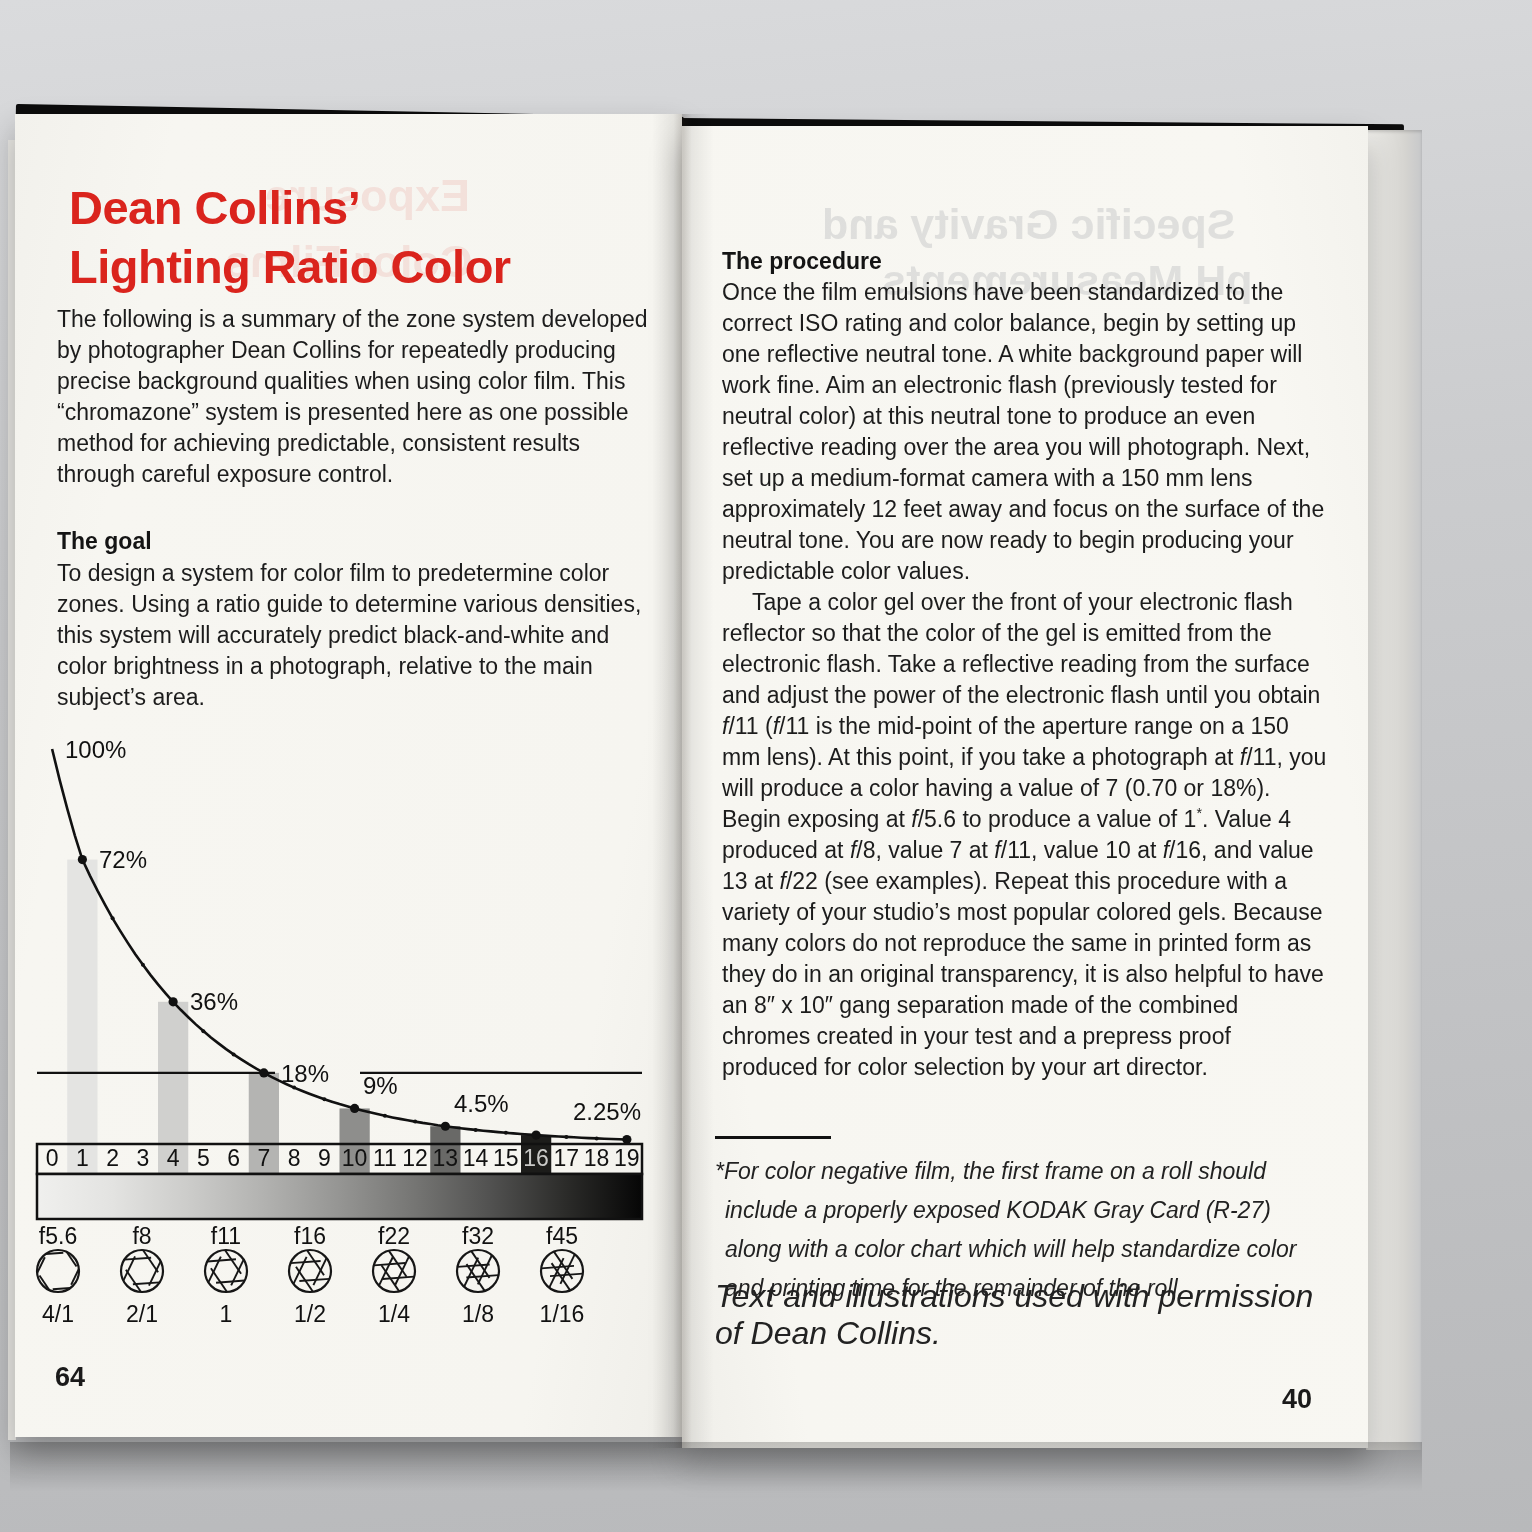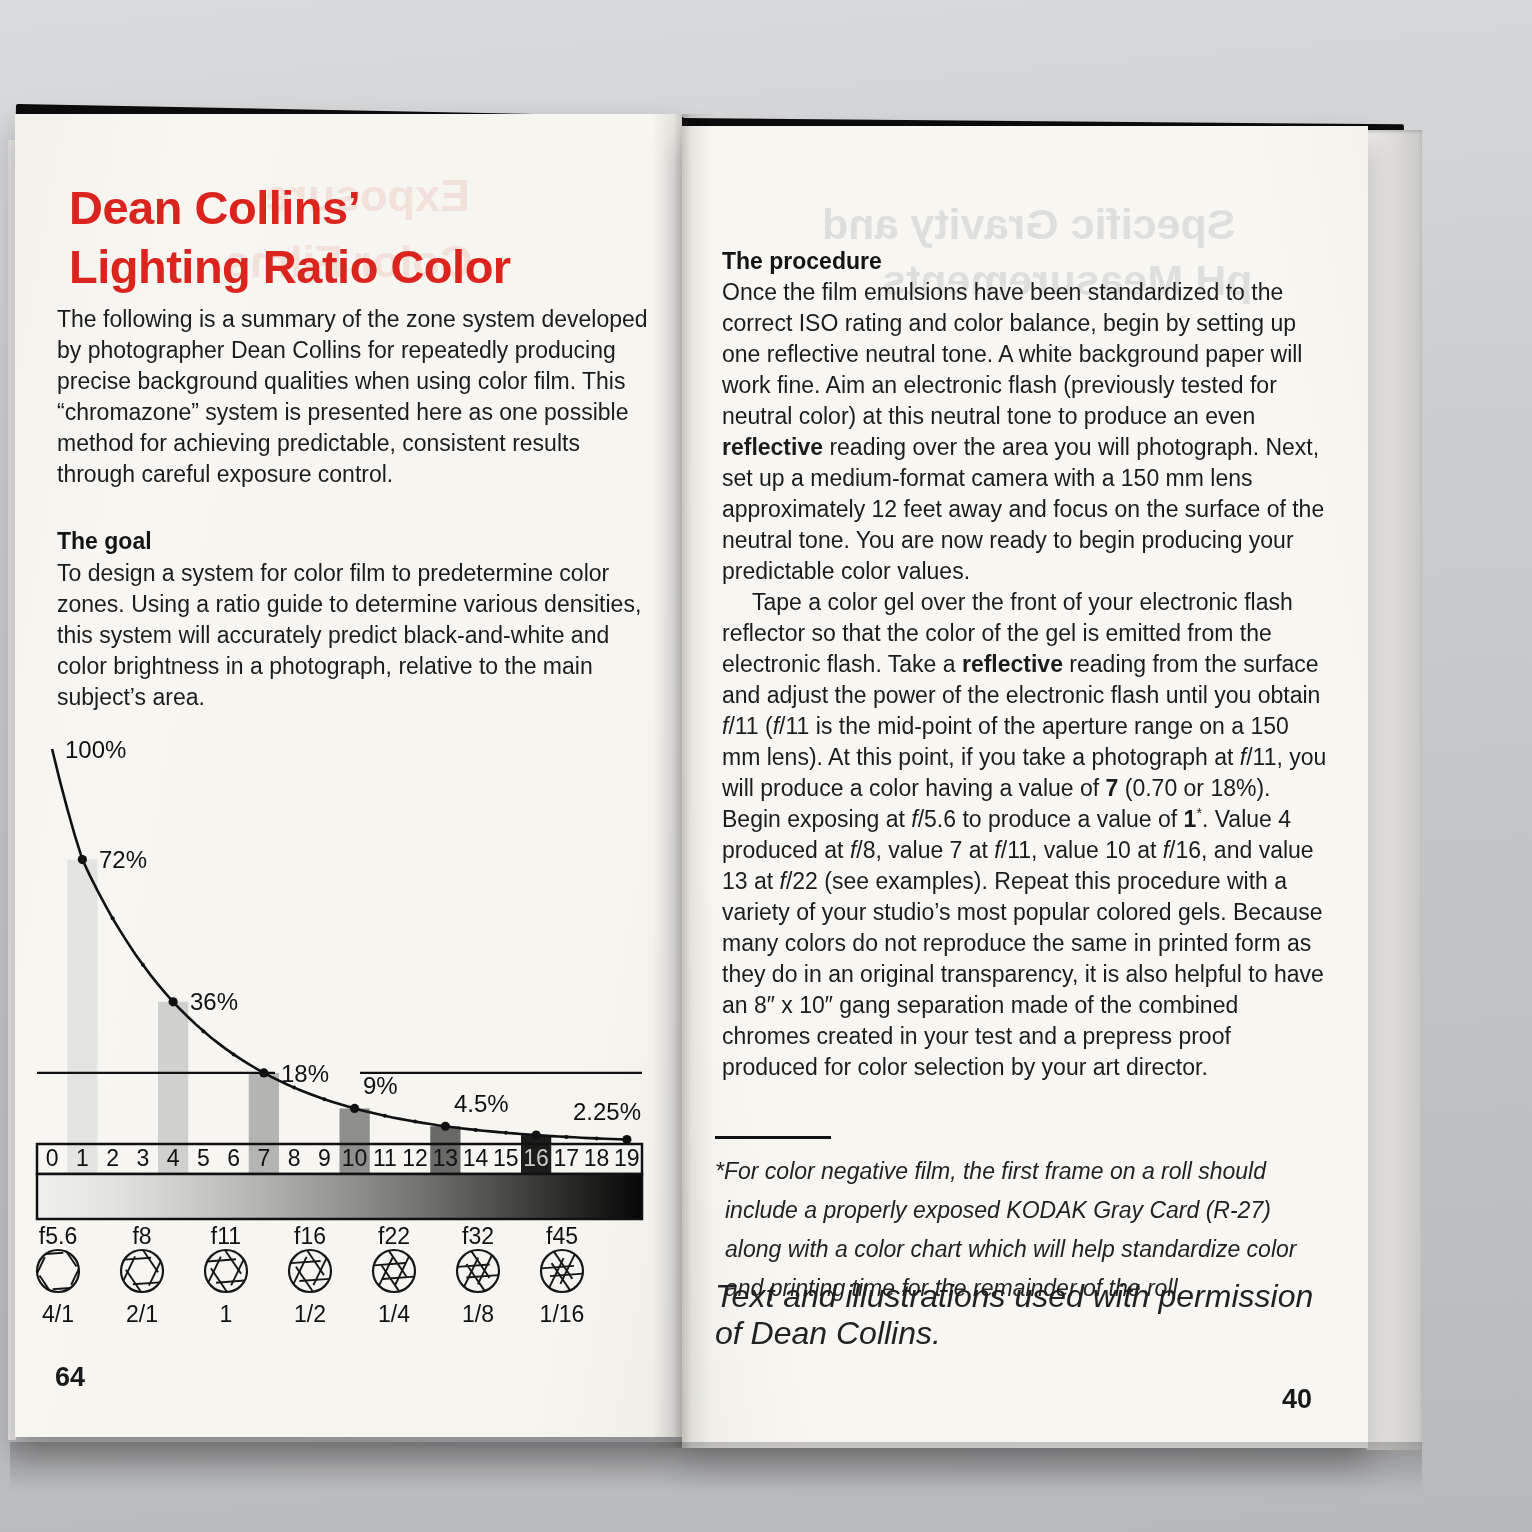--- a/index.html
+++ b/index.html
@@ -37,21 +37,21 @@
   .goal-head{position:absolute;left:42px;top:412px;}
   .goal-body{position:absolute;left:42px;top:444px;width:596px;}
   .chart-wrap{position:absolute;left:20px;top:618px;width:612px;height:602px;}
   .pageno{position:absolute;font-size:27px;font-weight:bold;color:#1a1a1a;}
   .pageno-left{left:40px;top:1248px;text-align:center;}
   .pageno-right{left:600px;top:1258px;}
 
   .rp-text{position:absolute;left:40px;top:120px;width:608px;}
   .rp-text p{margin:0;}
   .rp-text .para2{text-indent:30px;}
-  .seg-b{font-weight:bold;}
+  .seg-b{font-weight:normal;}
   .seg-i{font-style:italic;}
   .seg-sup{vertical-align:super;font-size:0.62em;line-height:0;}
 
   .foot-rule{position:absolute;left:33px;top:1010px;width:116px;height:3px;background:#111;}
   .footnote{position:absolute;left:33px;top:1026px;width:586px;
     font-style:italic;font-size:23px;line-height:39px;color:#222;
     text-indent:-10px;padding-left:10px;}
   .permission{position:absolute;left:33px;top:1152px;width:600px;
     font-style:italic;font-size:32px;color:#222;}
 

